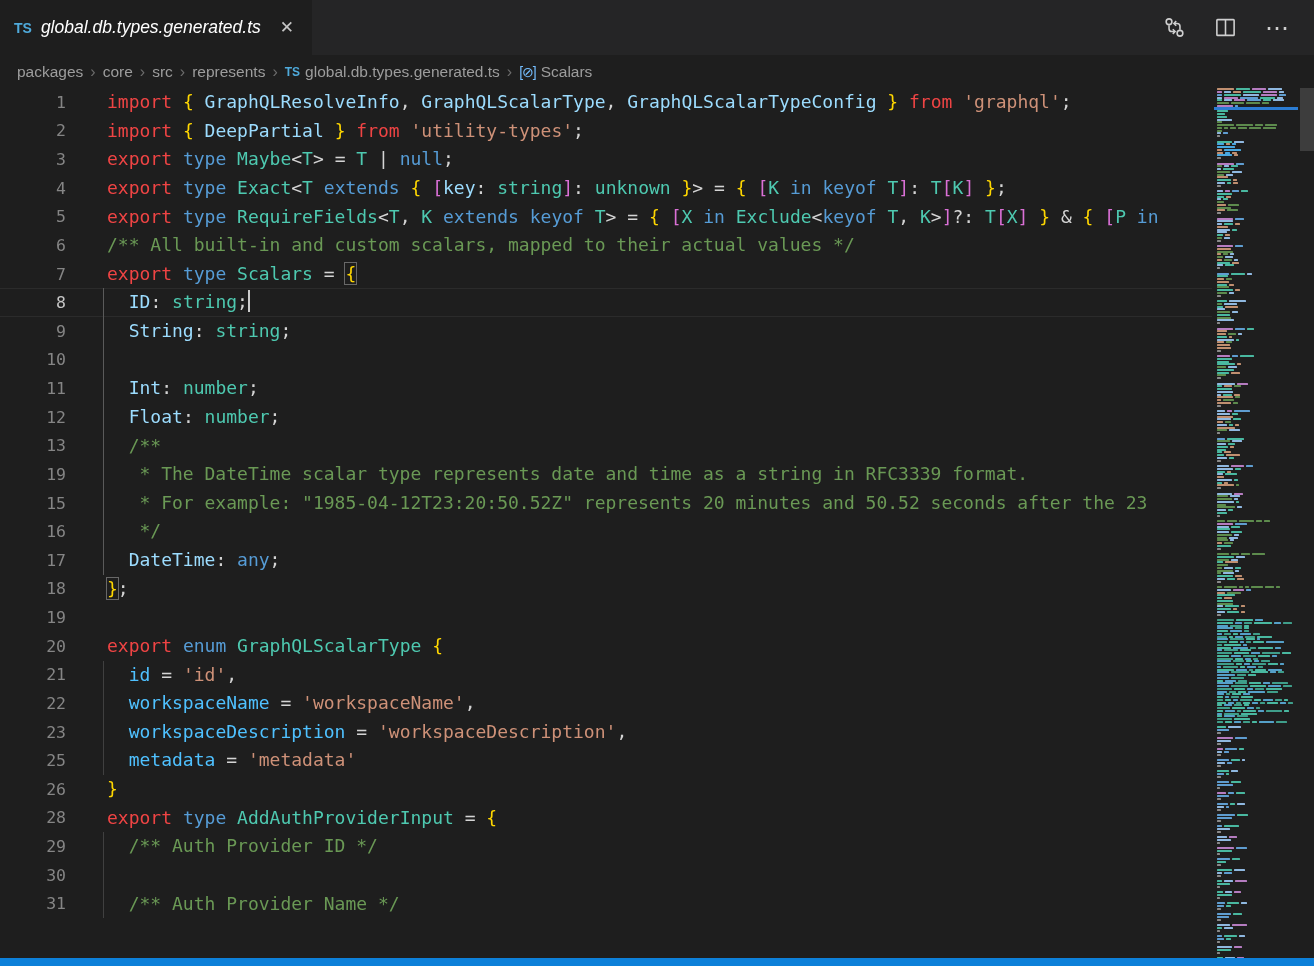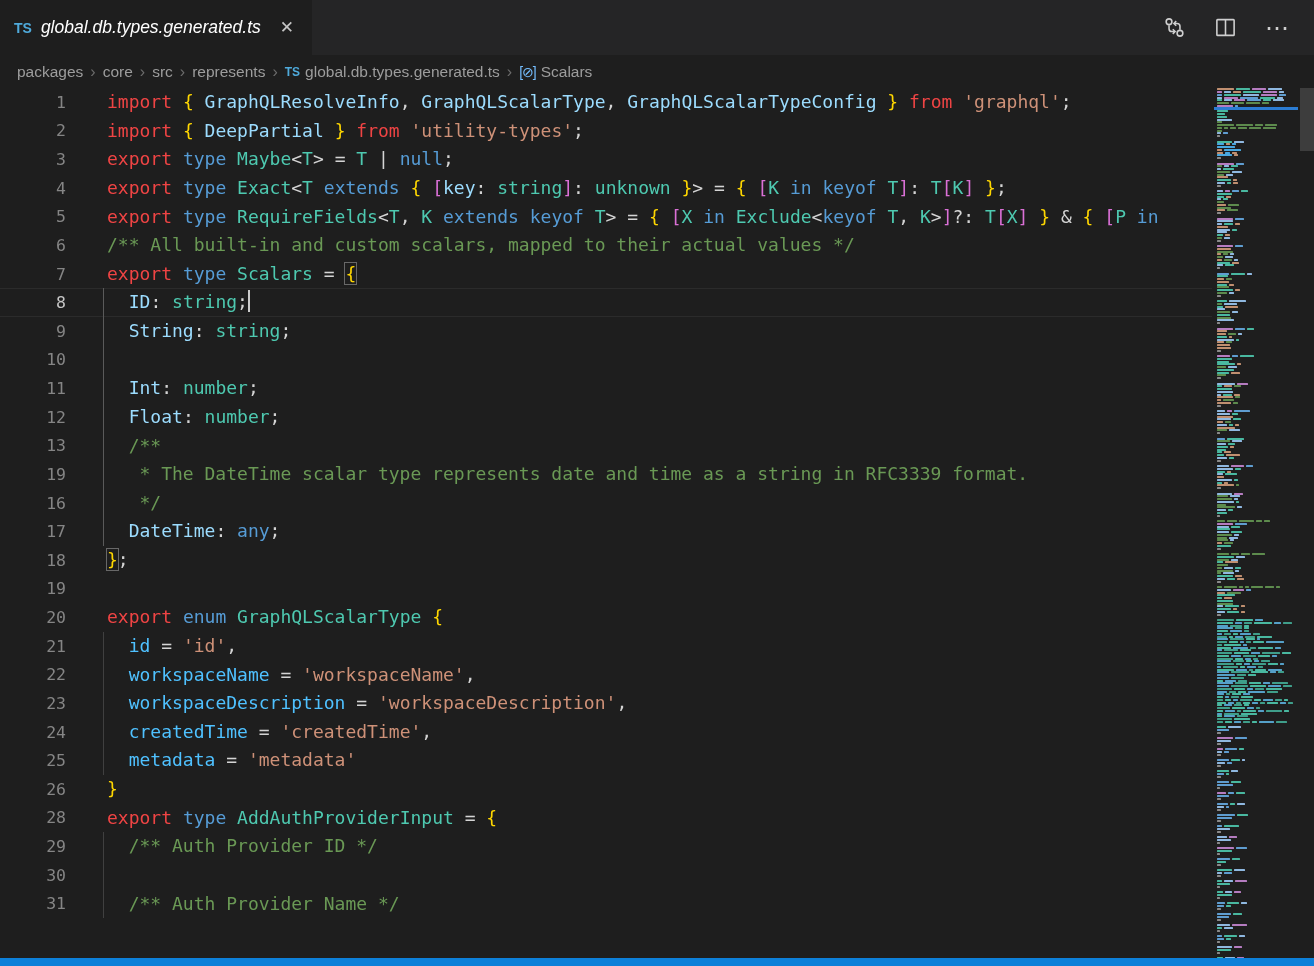--- a/index.html
+++ b/index.html
@@ -170,20 +170,24 @@
       </div>
       <div class="line g2">
         <span class="num">13</span>
         <span class="code"><span class="com">  /**</span></span>
       </div>
       <div class="line g2">
         <span class="num">19</span>
         <span class="code"><span class="com">   * The DateTime scalar type represents date and time as a string in RFC3339 format.</span></span>
       </div>
       <div class="line g2">
+        <span class="num">15</span>
+        <span class="code"><span class="com">   * For example: "1985-04-12T23:20:50.52Z" represents 20 minutes and 50.52 seconds after the 23</span></span>
+      </div>
+      <div class="line g2">
         <span class="num">16</span>
         <span class="code"><span class="com">   */</span></span>
       </div>
       <div class="line g2">
         <span class="num">17</span>
         <span class="code"><span class="pun">  </span><span class="var">DateTime</span><span class="pun">: </span><span class="ctl">any</span><span class="pun">;</span></span>
       </div>
       <div class="line">
         <span class="num">18</span>
         <span class="code"><span class="b1 m">}</span><span class="pun">;</span></span>
@@ -200,24 +204,20 @@
         <span class="num">21</span>
         <span class="code"><span class="pun">  </span><span class="enm">id</span><span class="pun"> = </span><span class="str">'id'</span><span class="pun">,</span></span>
       </div>
       <div class="line g1">
         <span class="num">22</span>
         <span class="code"><span class="pun">  </span><span class="enm">workspaceName</span><span class="pun"> = </span><span class="str">'workspaceName'</span><span class="pun">,</span></span>
       </div>
       <div class="line g1">
         <span class="num">23</span>
         <span class="code"><span class="pun">  </span><span class="enm">workspaceDescription</span><span class="pun"> = </span><span class="str">'workspaceDescription'</span><span class="pun">,</span></span>
-      </div>
-      <div class="line g1">
-        <span class="num">24</span>
-        <span class="code"><span class="pun">  </span><span class="enm">createdTime</span><span class="pun"> = </span><span class="str">'createdTime'</span><span class="pun">,</span></span>
       </div>
       <div class="line g1">
         <span class="num">25</span>
         <span class="code"><span class="pun">  </span><span class="enm">metadata</span><span class="pun"> = </span><span class="str">'metadata'</span></span>
       </div>
       <div class="line">
         <span class="num">26</span>
         <span class="code"><span class="b1">}</span></span>
       </div>
       <div class="line">

